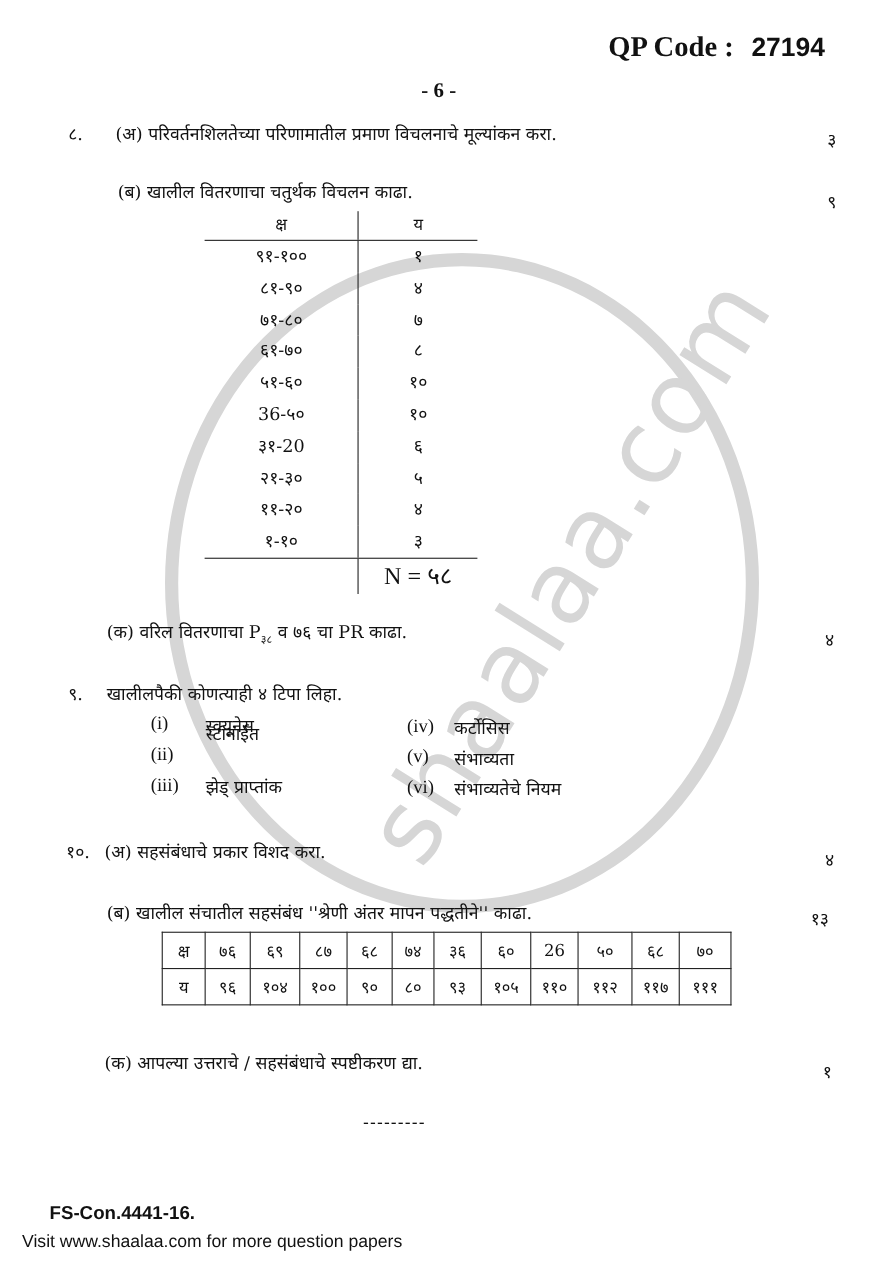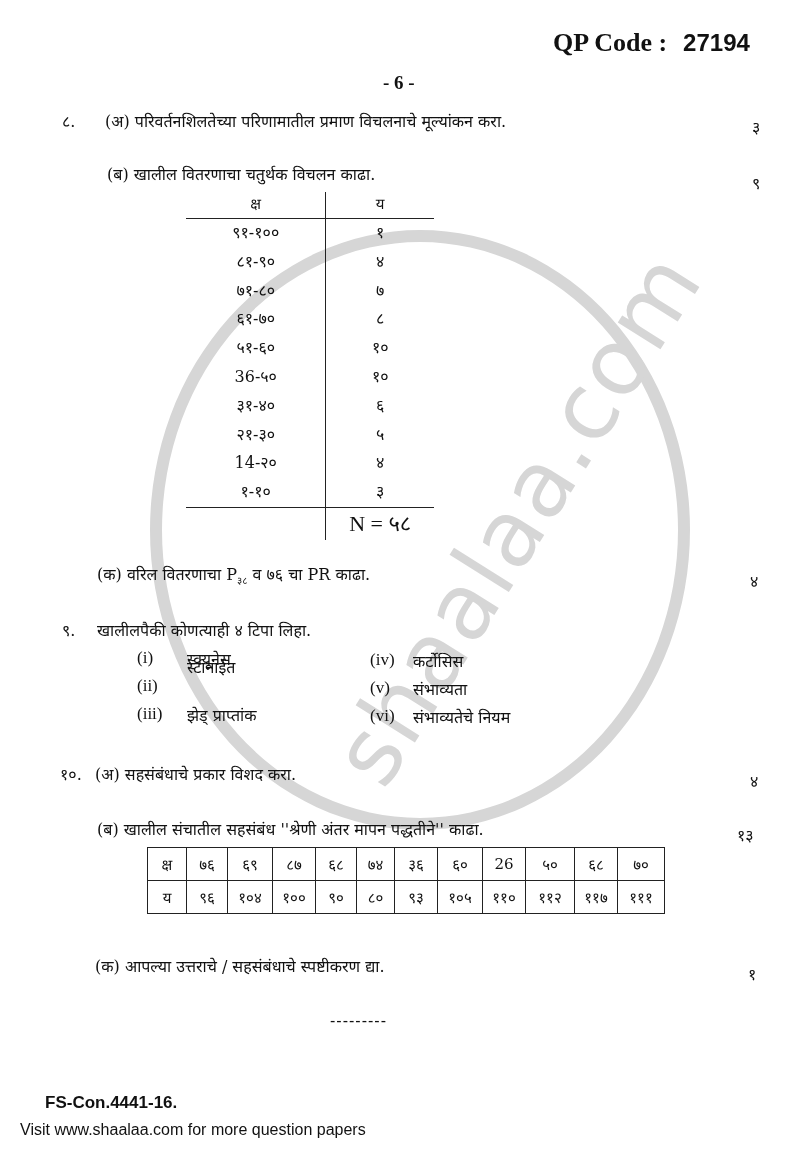--- a/index.html
+++ b/index.html
@@ -87,29 +87,29 @@
     </div>
   <div class="row">
       <div class="c1">५१-६०</div>
       <div class="c2">१०</div>
     </div>
   <div class="row">
       <div class="c1">36-५०</div>
       <div class="c2">१०</div>
     </div>
   <div class="row">
-      <div class="c1">३१-४०</div>
+      <div class="c1">३१-20</div>
       <div class="c2">६</div>
     </div>
   <div class="row">
       <div class="c1">२१-३०</div>
       <div class="c2">५</div>
     </div>
   <div class="row">
-      <div class="c1">14-२०</div>
+      <div class="c1">११-२०</div>
       <div class="c2">४</div>
     </div>
   <div class="row">
       <div class="c1">१-१०</div>
       <div class="c2">३</div>
     </div>
   <div class="total">
     <div class="c1"></div>
     <div class="c2">N = ५८</div>
   </div>

